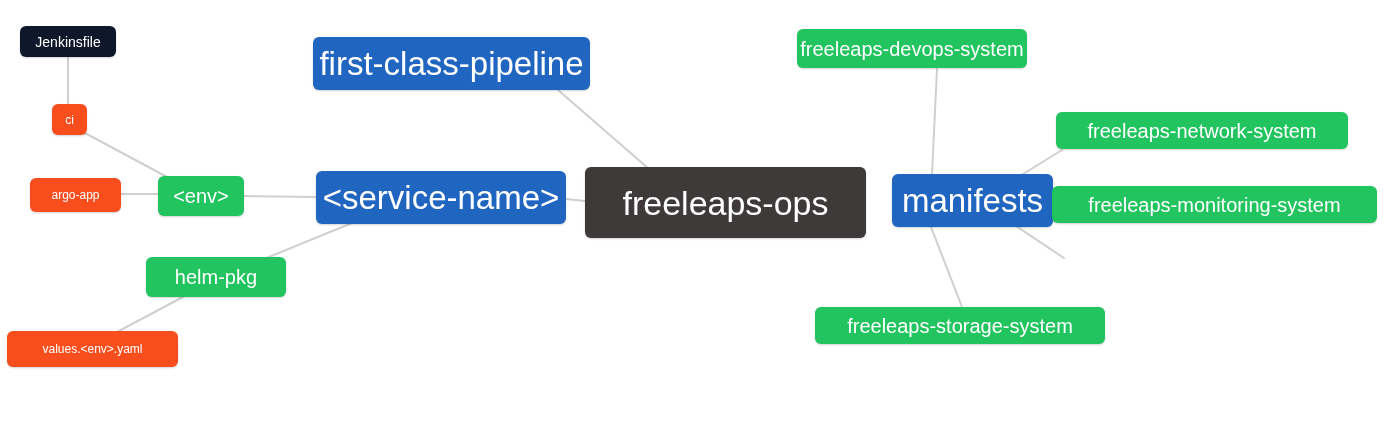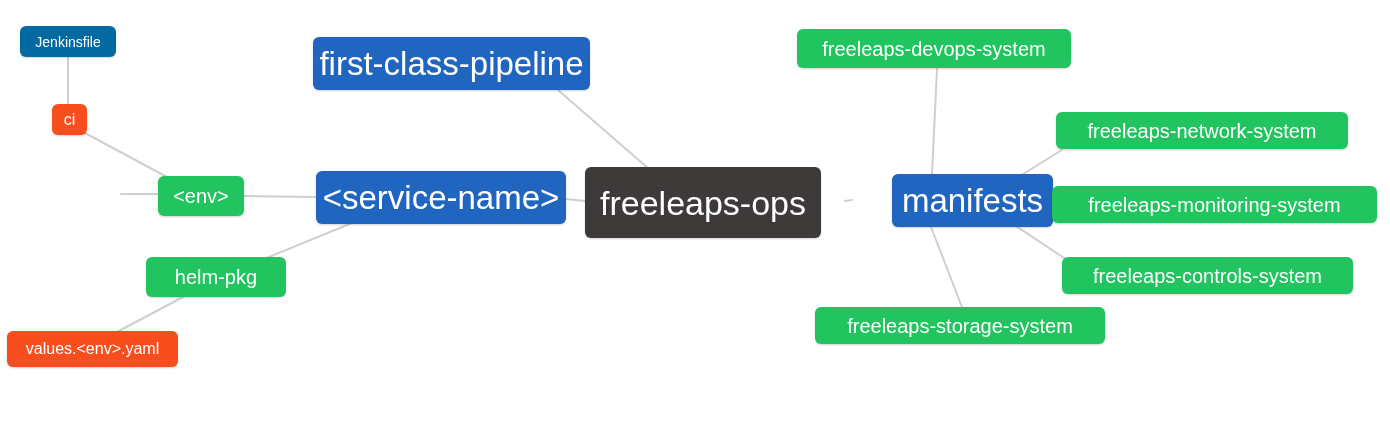--- a/index.html
+++ b/index.html
@@ -20,40 +20,40 @@
     border-radius:6px;
     box-shadow:0 1px 2px rgba(0,0,0,.18);
     white-space:nowrap;
     cursor:default;
     line-height:1;
   }
   .c-dark  {background:#3d3a39;}
   .c-blue  {background:#2065bf;}
   .c-green {background:#21c45e;}
   .c-red   {background:#f84e1d;}
-  .c-orange{background:#0369a1;}
+  .c-orange{background:#0f172a;}
 
   .f-root  {font-size:34px;}
   .f-branch{font-size:33px;}
   .f-leaf  {font-size:20px;}
-  .f-small {font-size:16px;}
+  .f-small {font-size:12px;}
   .f-tiny  {font-size:14px;}
 
   
   #n-jenkinsfile {left:20px;  top:26px;  width:96px;  height:31px;}
   #n-ci          {left:52px;  top:104px; width:35px;  height:31px;}
   #n-argo-app    {left:30px;  top:178px; width:91px;  height:34px;}
   #n-env         {left:158px; top:176px; width:86px;  height:40px;}
   #n-helm-pkg    {left:146px; top:257px; width:140px; height:40px;}
   #n-values      {left:7px;   top:331px; width:171px; height:36px;}
   #n-fcp         {left:313px; top:37px;  width:277px; height:53px;}
   #n-service     {left:316px; top:171px; width:250px; height:53px;}
-  #n-ops         {left:585px; top:167px; width:236px; height:71px;}
+  #n-ops         {left:585px; top:167px; width:281px; height:71px;}
   #n-manifests   {left:892px; top:174px; width:161px; height:53px;}
-  #n-devops      {left:797px; top:29px;  width:274px; height:39px;}
+  #n-devops      {left:797px; top:29px;  width:230px; height:39px;}
   #n-network     {left:1056px;top:112px; width:292px; height:37px;}
   #n-monitoring  {left:1052px;top:186px; width:325px; height:37px;}
   #n-controls    {left:1062px;top:257px; width:291px; height:37px;}
   #n-storage     {left:815px; top:307px; width:290px; height:37px;}
 </style>
 </head>
 <body>
 
 <div class="canvas">
 
@@ -71,20 +71,21 @@
     <path d="M1010,182 L1062,150"></path>
     <path d="M1012,204 L1052,205"></path>
     <path d="M1010,222 L1064,258"></path>
     <path d="M931,227 L962,307"></path>
   </svg>
 
   <div id="n-jenkinsfile" class="node c-orange f-tiny">Jenkinsfile</div>
 
   <div id="n-ci" class="node c-red f-small">ci</div>
 
+  <div id="n-argo-app" class="node c-red f-small">argo-app</div>
 
   <div id="n-env" class="node c-green f-leaf">&lt;env&gt;</div>
 
   <div id="n-helm-pkg" class="node c-green f-leaf">helm-pkg</div>
 
   <div id="n-values" class="node c-red f-small">values.&lt;env&gt;.yaml</div>
 
   <div id="n-fcp" class="node c-blue f-branch">first-class-pipeline</div>
 
   <div id="n-service" class="node c-blue f-branch">&lt;service-name&gt;</div>
@@ -92,17 +93,16 @@
   <div id="n-ops" class="node c-dark f-root">freeleaps-ops</div>
 
   <div id="n-manifests" class="node c-blue f-branch">manifests</div>
 
   <div id="n-devops" class="node c-green f-leaf">freeleaps-devops-system</div>
 
   <div id="n-network" class="node c-green f-leaf">freeleaps-network-system</div>
 
   <div id="n-monitoring" class="node c-green f-leaf">freeleaps-monitoring-system</div>
 
-  <div id="n-controls" class="node c-green f-leaf">freeleaps-controls-system</div>
 
   <div id="n-storage" class="node c-green f-leaf">freeleaps-storage-system</div>
 
 </div>
 
 </body></html>

